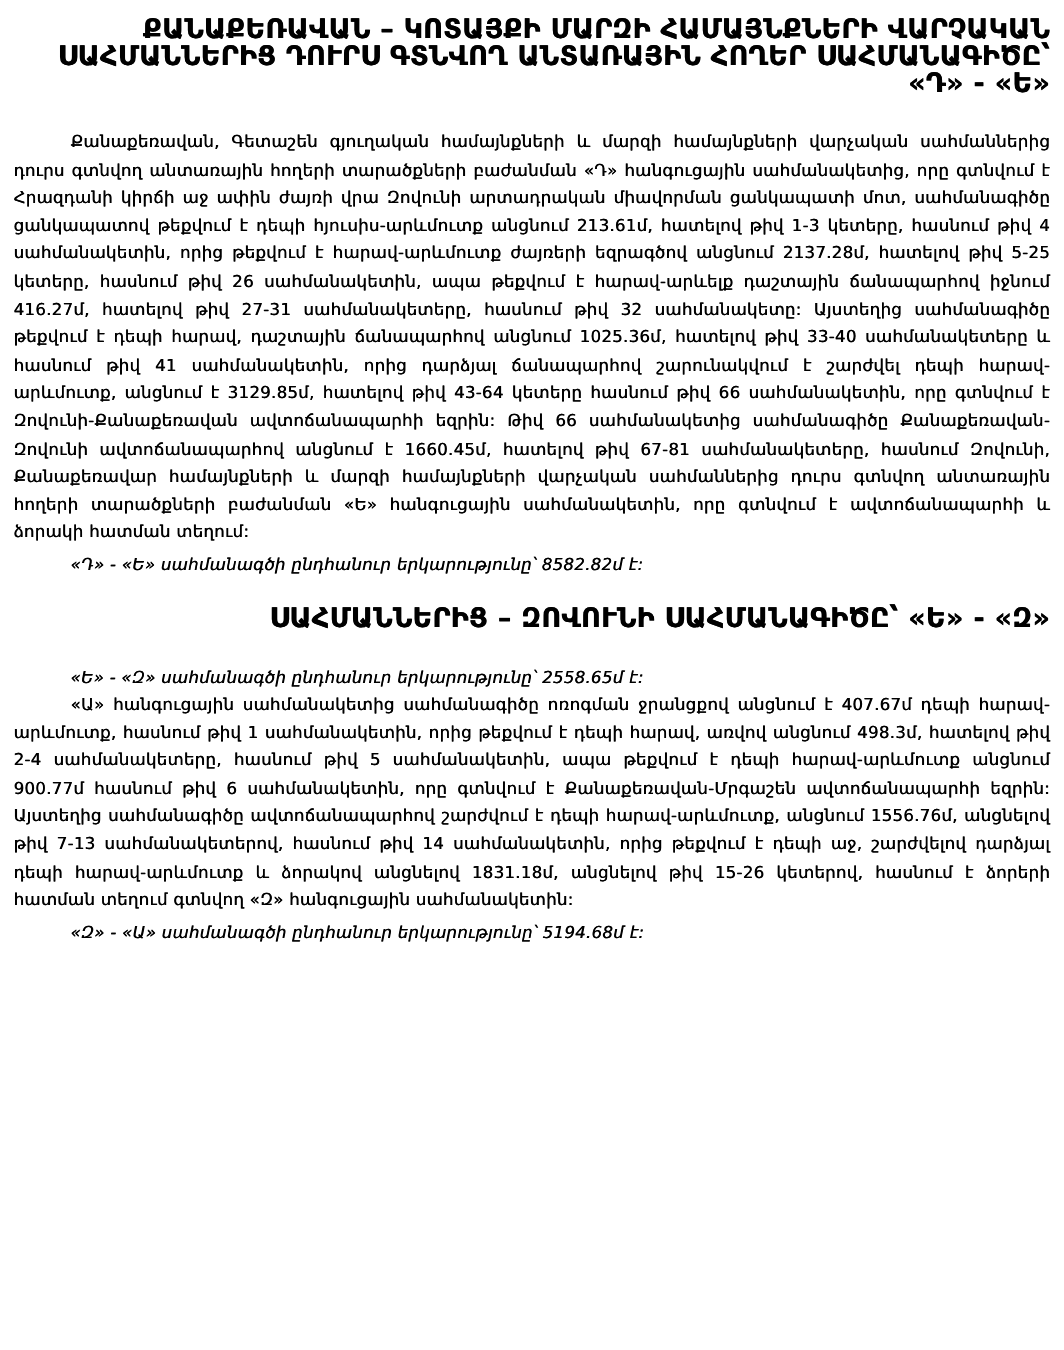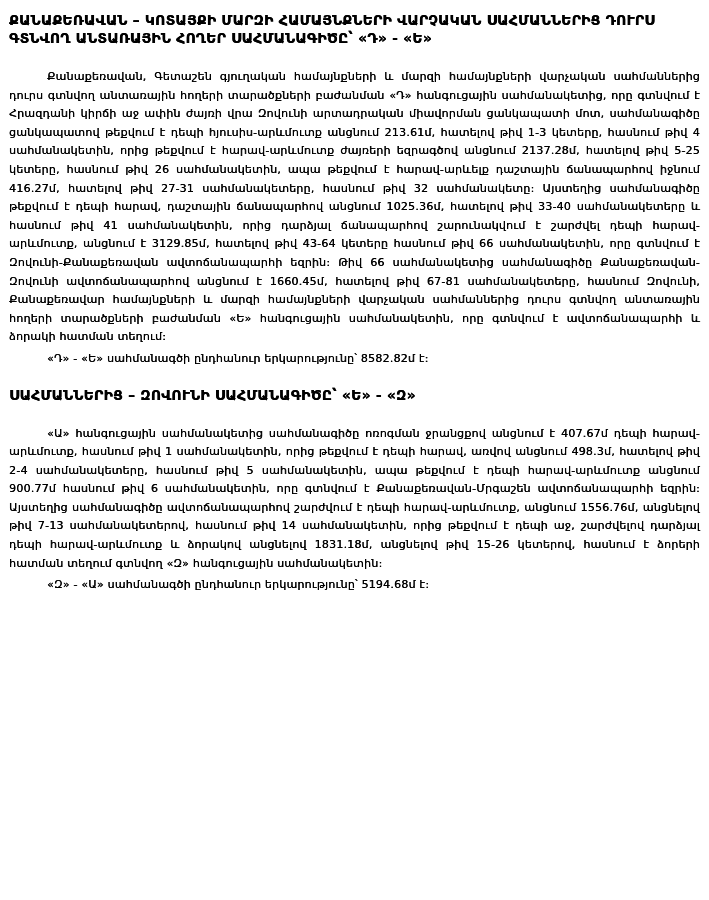--- a/index.html
+++ b/index.html
@@ -16,23 +16,23 @@
     -webkit-font-smoothing: none;
   }
   .page {
     box-sizing: border-box;
     width: 709px;
     height: 900px;
     padding: 8px 9px 0 9px;
     background: #ffffff;
   }
   .doc-heading {
-    font-size: 14px;
+    font-size: 18px;
     font-weight: bold;
-    text-align: left;
+    text-align: right;
     line-height: 18px;
     letter-spacing: 0.2px;
     margin: 0;
     text-shadow: 0.3px 0 0 currentColor;
   }
   h1.doc-heading {
     margin: 3px 0 21px 0;
   }
   h2.doc-heading {
     margin: 17px 0 21px 0;
@@ -42,35 +42,37 @@
     line-height: 18.6px;
     letter-spacing: 0.22px;
     text-align: justify;
     text-indent: 38px;
     margin: 0;
     text-shadow: 0.3px 0 0 currentColor;
   }
   .summary {
     text-align: left;
     margin-top: 3px;
+    font-style: italic;
   }
 </style>
 </head>
 <body>
 
 <div class="page">
 
   <h1 class="doc-heading">ՔԱՆԱՔԵՌԱՎԱՆ – ԿՈՏԱՅՔԻ ՄԱՐԶԻ ՀԱՄԱՅՆՔՆԵՐԻ ՎԱՐՉԱԿԱՆ ՍԱՀՄԱՆՆԵՐԻՑ ԴՈՒՐՍ ԳՏՆՎՈՂ ԱՆՏԱՌԱՅԻՆ ՀՈՂԵՐ ՍԱՀՄԱՆԱԳԻԾԸ՝ «Դ» - «Ե»</h1>
 
   <p class="body-para">Քանաքեռավան, Գետաշեն գյուղական համայնքների և մարզի համայնքների վարչական սահմաններից դուրս գտնվող անտառային հողերի տարածքների բաժանման «Դ» հանգուցային սահմանակետից, որը գտնվում է Հրազդանի կիրճի աջ ափին ժայռի վրա Զովունի արտադրական միավորման ցանկապատի մոտ, սահմանագիծը ցանկապատով թեքվում է դեպի հյուսիս-արևմուտք անցնում 213.61մ, հատելով թիվ 1-3 կետերը, հասնում թիվ 4 սահմանակետին, որից թեքվում է հարավ-արևմուտք ժայռերի եզրագծով անցնում 2137.28մ, հատելով թիվ 5-25 կետերը, հասնում թիվ 26 սահմանակետին, ապա թեքվում է հարավ-արևելք դաշտային ճանապարհով իջնում 416.27մ, հատելով թիվ 27-31 սահմանակետերը, հասնում թիվ 32 սահմանակետը: Այստեղից սահմանագիծը թեքվում է դեպի հարավ, դաշտային ճանապարհով անցնում 1025.36մ, հատելով թիվ 33-40 սահմանակետերը և հասնում թիվ 41 սահմանակետին, որից դարձյալ ճանապարհով շարունակվում է շարժվել դեպի հարավ-արևմուտք, անցնում է 3129.85մ, հատելով թիվ 43-64 կետերը հասնում թիվ 66 սահմանակետին, որը գտնվում է Զովունի-Քանաքեռավան ավտոճանապարհի եզրին: Թիվ 66 սահմանակետից սահմանագիծը Քանաքեռավան-Զովունի ավտոճանապարհով անցնում է  1660.45մ, հատելով թիվ 67-81 սահմանակետերը, հասնում Զովունի, Քանաքեռավար համայնքների և մարզի համայնքների վարչական սահմաններից դուրս գտնվող անտառային հողերի տարածքների բաժանման «Ե» հանգուցային սահմանակետին, որը գտնվում է ավտոճանապարհի և ձորակի հատման տեղում:</p>
 
   <p class="body-para summary">«Դ» - «Ե» սահմանագծի ընդհանուր երկարությունը՝ 8582.82մ է:</p>
 
   <h2 class="doc-heading">ՍԱՀՄԱՆՆԵՐԻՑ – ԶՈՎՈՒՆԻ ՍԱՀՄԱՆԱԳԻԾԸ՝ «Ե» - «Զ»</h2>
 
 
+  <p class="body-para summary">«Ե» - «Զ» սահմանագծի ընդհանուր երկարությունը՝ 2558.65մ է:</p>
 
 
   <p class="body-para">«Ա» հանգուցային սահմանակետից սահմանագիծը ոռոգման ջրանցքով անցնում է 407.67մ դեպի հարավ-արևմուտք, հասնում թիվ 1 սահմանակետին, որից թեքվում է դեպի հարավ, առվով անցնում 498.3մ, հատելով թիվ 2-4 սահմանակետերը, հասնում թիվ 5 սահմանակետին, ապա թեքվում է դեպի հարավ-արևմուտք անցնում 900.77մ հասնում թիվ 6 սահմանակետին, որը գտնվում է Քանաքեռավան-Մրգաշեն ավտոճանապարհի եզրին: Այստեղից սահմանագիծը ավտոճանապարհով շարժվում է դեպի հարավ-արևմուտք, անցնում 1556.76մ, անցնելով թիվ 7-13 սահմանակետերով, հասնում թիվ 14 սահմանակետին, որից թեքվում է դեպի աջ, շարժվելով դարձյալ դեպի հարավ-արևմուտք և ձորակով անցնելով 1831.18մ, անցնելով թիվ 15-26 կետերով, հասնում է ձորերի հատման տեղում գտնվող «Զ» հանգուցային սահմանակետին:</p>
 
   <p class="body-para summary">«Զ» - «Ա» սահմանագծի ընդհանուր երկարությունը՝ 5194.68մ է:</p>
 
 </div>
 
 </body></html>

